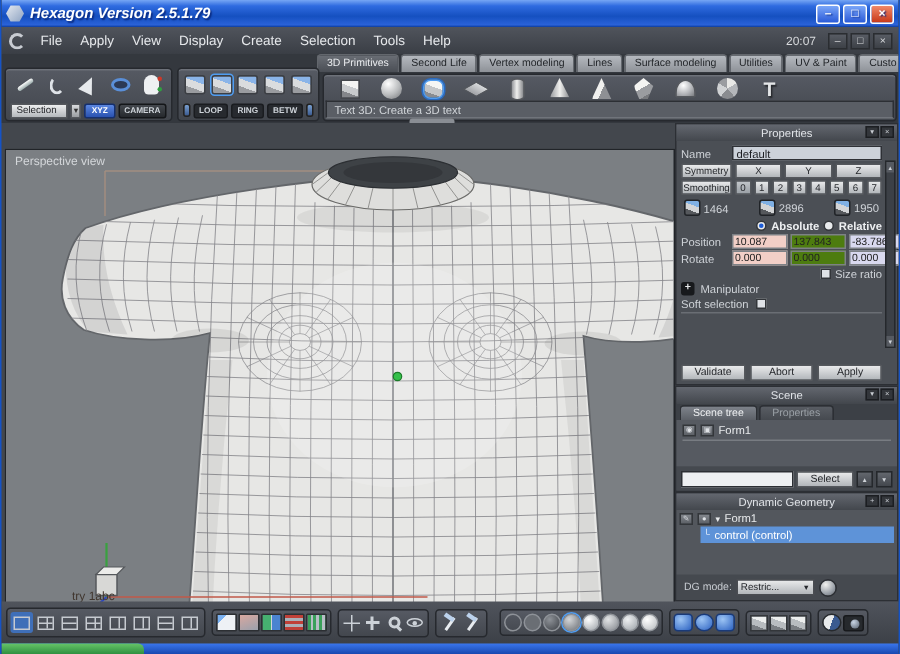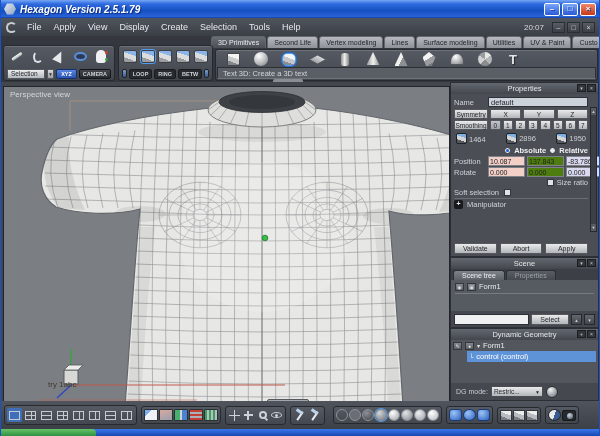--- a/index.html
+++ b/index.html
@@ -72,21 +72,21 @@
   .p-gem{width:13px;height:14px;clip-path:polygon(50% 0,100% 38%,72% 100%,28% 100%,0 38%);background:linear-gradient(150deg,#f4f4f2 0 45%,#9a9ca0 45% 75%,#77797d 75%);}
   .p-dome{width:14px;height:12px;border-radius:50% 50% 8% 8%/75% 75% 12% 12%;background:radial-gradient(circle at 38% 30%,#fff,#aeb0b4 60%,#77797d);border:1px solid #55585d;}
   .p-poly{width:14px;height:14px;border-radius:50%;background:conic-gradient(#e8e8e6 0 60deg,#b4b6ba 60deg 140deg,#8a8c90 140deg 220deg,#d0d2d4 220deg 300deg,#9a9ca0 300deg);}
   .p-text{color:#e4e6e8;font-size:13px;font-weight:bold;text-shadow:1px 1px 1px #26282c;}
   .statusbar{position:absolute;left:1px;right:1px;bottom:1px;height:12px;background:#5a5e65;
     border:1px solid #2c2f34;border-bottom-color:#70747b;color:#d2d6da;font-size:7.5px;
     display:flex;align-items:center;padding:0 5px;}
   .notch{position:absolute;left:272px;bottom:0px;width:30px;height:3px;background:#8a8e94;border-radius:2px 2px 0 0;}
   
   .main{position:absolute;top:82px;left:0;right:0;height:319px;}
-  .viewport{position:absolute;left:2px;top:4px;width:447px;height:319px;background:#7b7f83;border:1px solid #212428;overflow:hidden;padding-left:33px;}
+  .viewport{position:absolute;left:2px;top:17px;width:447px;height:319px;background:#7b7f83;border:1px solid #212428;overflow:hidden;padding-left:33px;}
   .vp-label{position:absolute;left:6px;top:3px;font-size:8px;color:#d4d7da;}
   .axis-hint{position:absolute;left:44px;top:293px;font-size:8px;color:#41372f;}
   .vp-hscroll{position:absolute;left:263px;bottom:1px;width:42px;height:4px;background:#a2a6ac;border:1px solid #55585d;border-radius:2px;}
   
   .rightpanel{position:absolute;left:449px;top:0;right:0;height:319px;display:flex;flex-direction:column;background:#4b4f55;}
   .panel{border:1px solid #2c2f34;display:flex;flex-direction:column;}
   .phead{height:11px;background:linear-gradient(#63676f,#43474d);color:#e2e5e9;font-size:7.5px;
     display:flex;align-items:center;justify-content:center;position:relative;flex:0 0 11px;}
   .phbtn{position:absolute;top:1px;width:9px;height:8px;background:#33363b;border:1px solid #1c1e22;
     color:#c8ccd2;font-size:5px;line-height:7px;text-align:center;}
@@ -508,27 +508,27 @@
           <div class="prow">
             <span class="plabel">Rotate</span>
             <input class="numf fx" readonly="" value="0.000" style="">
             <input class="numf fy" readonly="" value="0.000" style="">
             <input class="numf fz" readonly="" value="0.000" style="">
           </div>
           <div class="prow" style="justify-content:flex-end;gap:3px;">
             <span class="chk"></span>
             <span>Size ratio</span>
           </div>
+          <div class="prow" style="gap:4px;">
+            <span class="manip-ic">+</span>
+            <span>Manipulator</span>
+          </div>
           <div class="prow" style="border-bottom:1px solid #6a6e74;padding-bottom:1px;">
             <span>Soft selection</span>
             <span class="chk" style="margin-left:3px;"></span>
-          </div>
-          <div class="prow" style="gap:4px;">
-            <span class="manip-ic">+</span>
-            <span>Manipulator</span>
           </div>
           <div class="pbtns">
             <div class="lbtn">Validate</div>
             <div class="lbtn">Abort</div>
             <div class="lbtn">Apply</div>
           </div>
           <div class="pscroll">
             <div class="psu">▲</div>
             <div class="psd">▼</div>
           </div>

